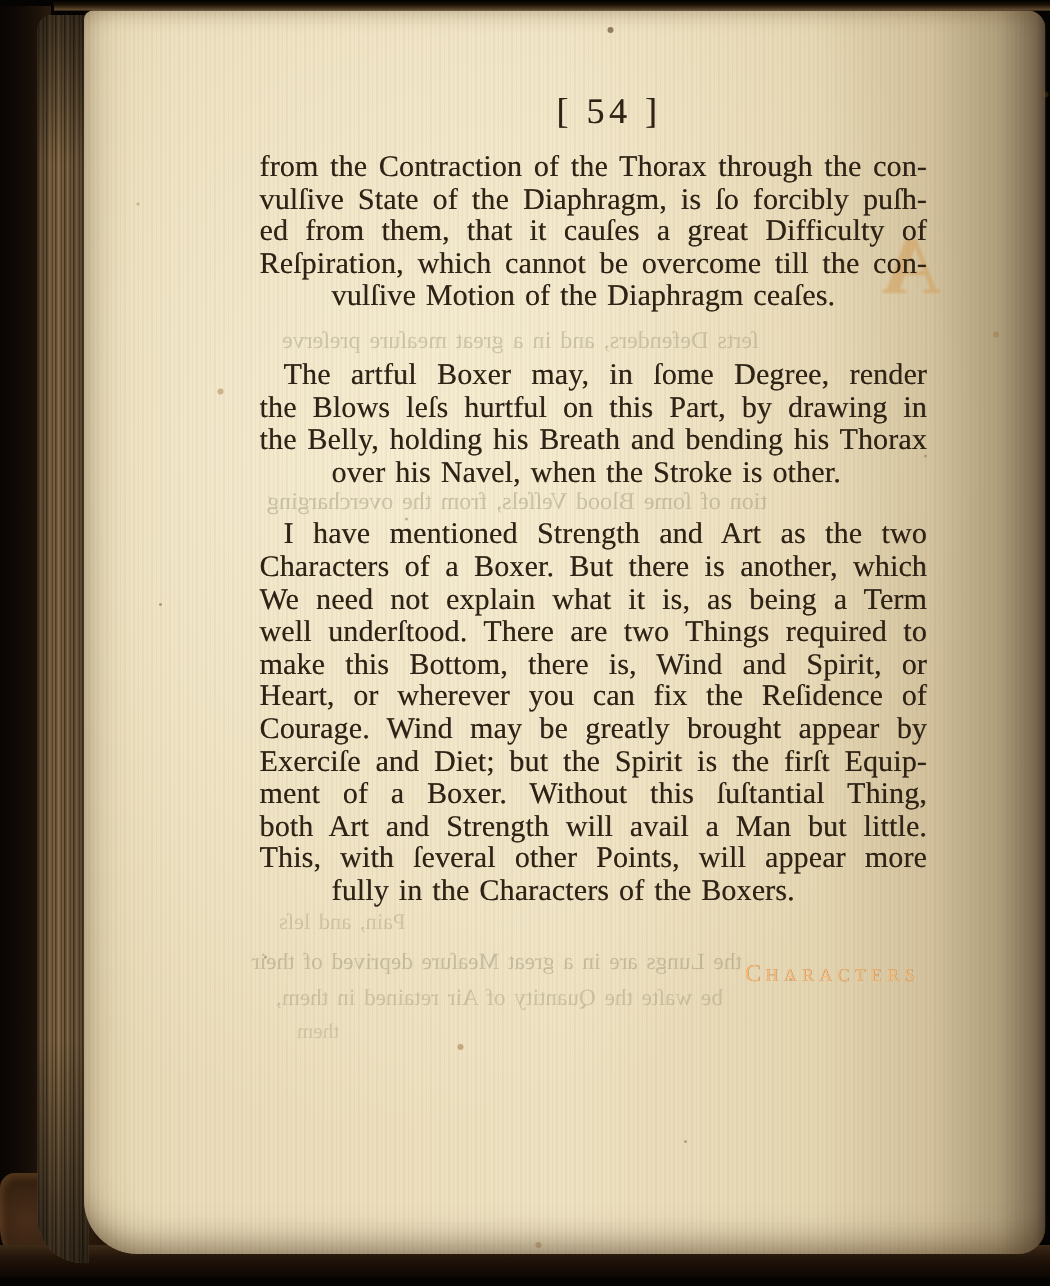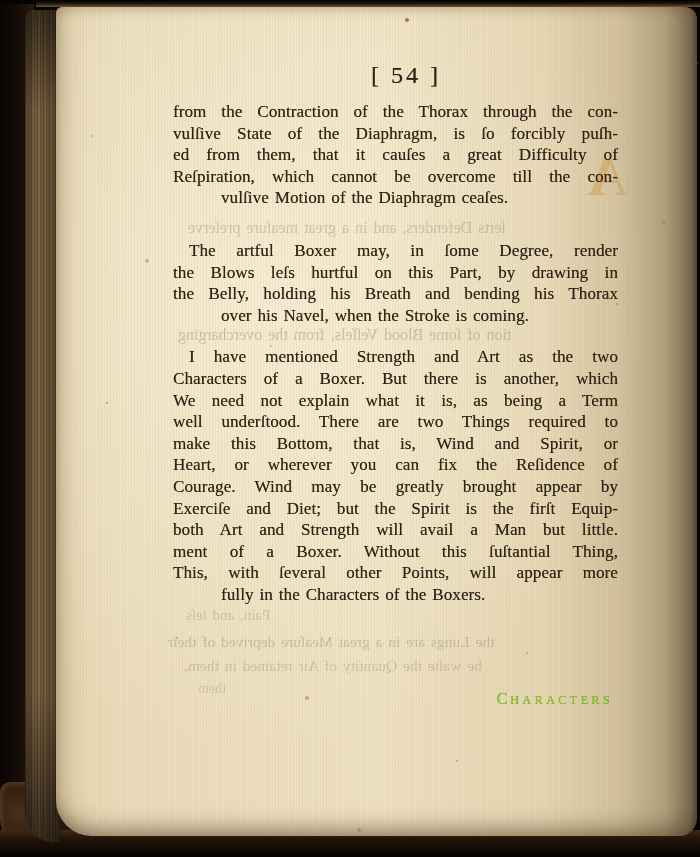--- a/index.html
+++ b/index.html
@@ -71,31 +71,31 @@
   .page-number{
     position:absolute;left:184px;top:62px;width:444px;
     text-align:center;font-size:24px;letter-spacing:3px;
     color:#2d2215;text-shadow:.2px .2px .4px rgba(40,25,10,.55);
   }
   .text-block{
     position:absolute;left:173px;top:101px;width:445px;
     color:#2d2215;text-shadow:.2px .2px .4px rgba(40,25,10,.55);
   }
   .line{
-    font-size:17px;height:21.6px;line-height:21.6px;
+    font-size:20px;height:21.6px;line-height:21.6px;
     text-align:justify;text-align-last:justify;
     word-spacing:1.5px;letter-spacing:.1px;white-space:normal;
   }
   .line.last{text-align-last:left;margin-left:48px;}
   .line.indent{text-indent:16px;}
   .para-2{margin-top:31px;}
   .para-3{margin-top:20px;}
   .catchword{
-    position:absolute;left:173px;top:690px;width:440px;text-align:right;
-    color:#84cc16;text-shadow:.2px .2px .4px rgba(40,25,10,.5);
+    position:absolute;left:173px;top:641px;width:440px;text-align:right;
+    color:#fdba74;text-shadow:.2px .2px .4px rgba(40,25,10,.5);
   }
   .catchword-initial{font-size:16px;letter-spacing:3px;}
   .catchword-rest{font-size:12px;letter-spacing:3.5px;}
   
   .show-through{position:absolute;left:0;top:0;width:700px;height:857px;pointer-events:none;}
   .ghost{
     position:absolute;transform:scaleX(-1);white-space:nowrap;
     color:#8f8a6d;filter:blur(.4px);word-spacing:2px;
   }
   .ghost.accent{color:#d29a52;filter:blur(.7px);font-weight:bold;}
@@ -131,33 +131,33 @@
         <div class="line">from the Contraction of the Thorax through the con-</div>
         <div class="line">vulſive State of the Diaphragm, is ſo forcibly puſh-</div>
         <div class="line">ed from them, that it cauſes a great Difficulty of</div>
         <div class="line">Reſpiration, which cannot be overcome till the con-</div>
         <div class="line last">vulſive Motion of the Diaphragm ceaſes.</div>
       </div>
       <div class="paragraph para-2">
         <div class="line indent">The artful Boxer may, in ſome Degree, render</div>
         <div class="line">the Blows leſs hurtful on this Part, by drawing in</div>
         <div class="line">the Belly, holding his Breath and bending his Thorax</div>
-        <div class="line last">over his Navel, when the Stroke is coming.</div>
+        <div class="line last">over his Navel, when the Stroke is other.</div>
       </div>
       <div class="paragraph para-3">
         <div class="line indent">I have mentioned Strength and Art as the two</div>
         <div class="line">Characters of a Boxer. But there is another, which</div>
         <div class="line">We need not explain what it is, as being a Term</div>
         <div class="line">well underſtood. There are two Things required to</div>
-        <div class="line">make this Bottom, that is, Wind and Spirit, or</div>
+        <div class="line">make this Bottom, there is, Wind and Spirit, or</div>
         <div class="line">Heart, or wherever you can fix the Reſidence of</div>
         <div class="line">Courage. Wind may be greatly brought appear by</div>
         <div class="line">Exerciſe and Diet; but the Spirit is the firſt Equip-</div>
+        <div class="line">ment of a Boxer. Without this ſuſtantial Thing,</div>
         <div class="line">both Art and Strength will avail a Man but little.</div>
-        <div class="line">ment of a Boxer. Without this ſuſtantial Thing,</div>
         <div class="line">This, with ſeveral other Points, will appear more</div>
         <div class="line last">fully in the Characters of the Boxers.</div>
       </div>
     </div>
 
   <div class="catchword">
     <span class="catchword-initial">C</span><span class="catchword-rest">HARACTERS</span>
   </div>
 </div>
 

